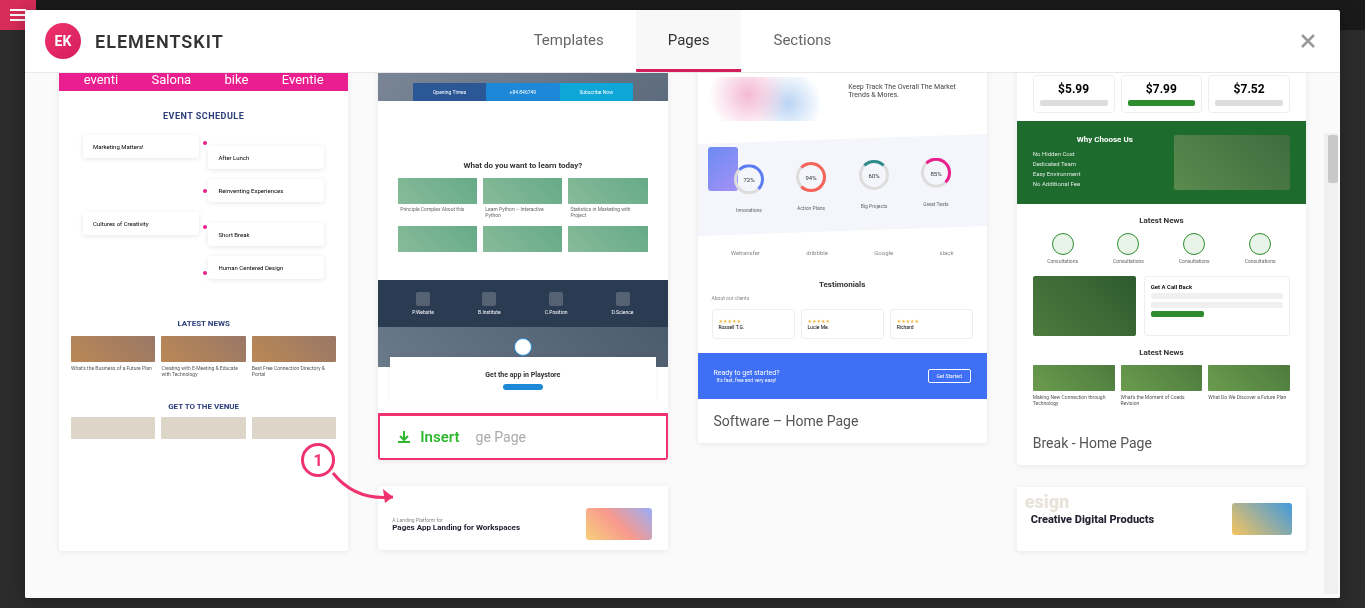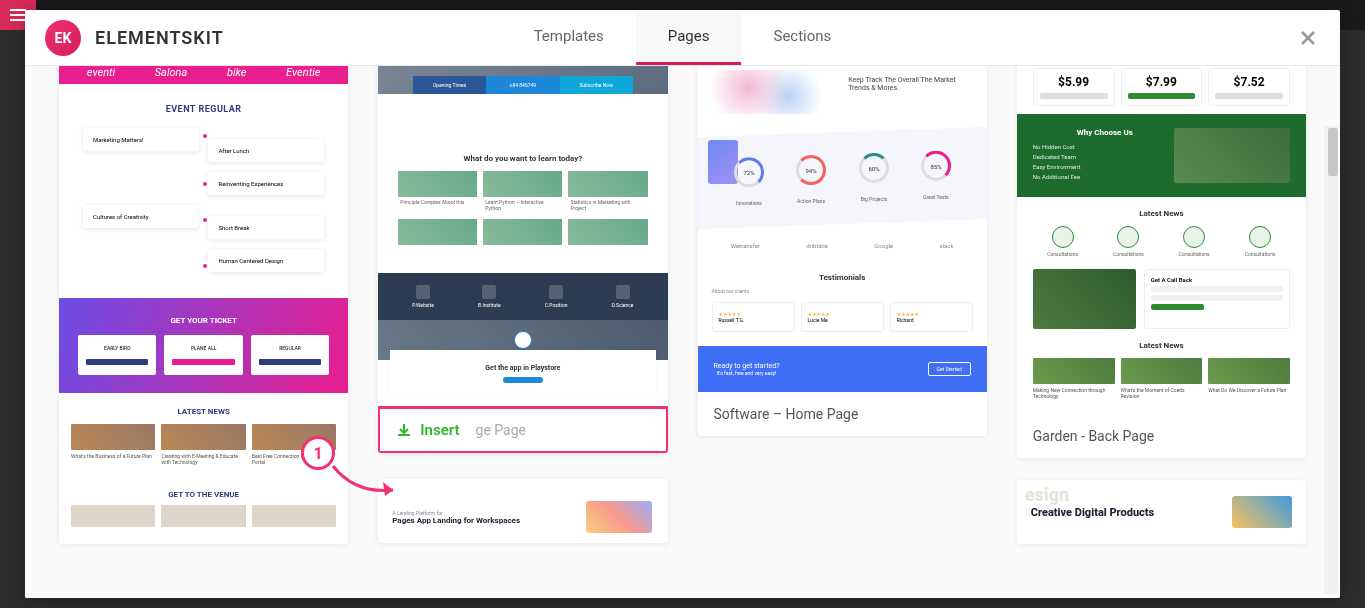--- a/index.html
+++ b/index.html
@@ -4,38 +4,38 @@
   <style>
     * { margin: 0; padding: 0; box-sizing: border-box; }
     body { font-family: -apple-system, BlinkMacSystemFont, "Segoe UI", Roboto, Arial, sans-serif; background: #2c2c2c; width: 1365px; height: 608px; overflow: hidden; position: relative; }
     
     .top-bar { position: absolute; top: 0; left: 0; width: 100%; height: 30px; background: #1a1a1a; display: flex; align-items: center; }
     .hamburger { width: 36px; height: 30px; background: #d92d59; display: flex; flex-direction: column; justify-content: center; align-items: center; gap: 3px; }
     .hamburger span { width: 16px; height: 2px; background: white; }
     
     .modal { position: absolute; top: 10px; left: 25px; right: 25px; bottom: 10px; background: white; box-shadow: 0 2px 20px rgba(0,0,0,0.3); border-radius: 2px; overflow: hidden; display: flex; flex-direction: column; }
     
-    .modal-header { height: 56px; display: flex; align-items: center; border-bottom: 1px solid #e8e8e8; padding: 0 20px; position: relative; }
+    .modal-header { height: 63px; display: flex; align-items: center; border-bottom: 1px solid #e8e8e8; padding: 0 20px; position: relative; }
     .logo { width: 36px; height: 36px; background: linear-gradient(135deg, #f0326e, #d41e5c); border-radius: 50%; display: flex; align-items: center; justify-content: center; color: white; font-weight: bold; font-size: 14px; margin-right: 14px; }
     .brand { font-size: 18px; font-weight: 600; color: #333; letter-spacing: 1px; }
     .tabs { position: absolute; left: 50%; transform: translateX(-50%); display: flex; height: 100%; }
     .tab { padding: 0 32px; display: flex; align-items: center; color: #666; font-size: 15px; cursor: pointer; border-bottom: 3px solid transparent; }
     .tab.active { color: #333; background: #f8f8f8; border-bottom-color: #d41e5c; }
     .close-btn { position: absolute; right: 20px; color: #999; font-size: 22px; cursor: pointer; width: 24px; height: 24px; display: flex; align-items: center; justify-content: center; }
     
     .modal-body { flex: 1; overflow-y: auto; background: #fafafa; padding: 0 24px; position: relative; }
     .grid { display: grid; grid-template-columns: repeat(4, 1fr); gap: 30px; padding: 0 10px; }
     .card { background: white; box-shadow: 0 1px 6px rgba(0,0,0,0.08); border-radius: 3px; overflow: hidden; display: flex; flex-direction: column; }
     .card-label { padding: 14px 16px; font-size: 14px; color: #555; }
     
     .thumb { width: 100%; position: relative; }
     
     
     .c1-top { height: 24px; background: #e91e8f; display: flex; justify-content: space-around; align-items: center; padding: 0 8px; }
-    .c1-top span { color: white; font-size: 11px; font-style: italic; }
+    .c1-top span { color: white; font-size: 13px; }
     .c1-sched { padding: 20px 30px 8px; text-align: center; }
     .c1-sched h4 { font-size: 9px; color: #2c3e7a; letter-spacing: 0.5px; }
     .c1-tl { padding: 6px 24px 16px; position: relative; }
     .c1-card { background: white; border-radius: 3px; box-shadow: 0 1px 5px rgba(0,0,0,0.1); padding: 8px 10px; width: 48%; font-size: 6px; margin-bottom: 10px; }
     .c1-card.r { margin-left: 52%; }
     .c1-dot { width: 8px; height: 8px; background: #e91e8f; border-radius: 50%; border: 2px solid white; position: absolute; }
     .c1-ticket { background: linear-gradient(110deg, #6b4ce6, #e91e8f); padding: 18px 14px; text-align: center; }
     .c1-ticket h5 { color: white; font-size: 8px; margin-bottom: 10px; }
     .c1-pc { display: flex; gap: 8px; justify-content: center; }
     .c1-pcard { background: white; border-radius: 2px; padding: 10px 8px; width: 30%; font-size: 5px; }
@@ -189,50 +189,33 @@
 
       <div class="card" style="margin-top:-6px;">
         <div class="thumb">
           <div class="c1-top">
             <span>eventi</span>
             <span>Salona</span>
             <span>bike</span>
             <span>Eventie</span>
           </div>
           <div class="c1-sched">
-              <h4>EVENT REGULAR</h4>
+              <h4>EVENT SCHEDULE</h4>
             </div>
           <div class="c1-tl">
             <div class="c1-card">Marketing Matters!</div>
             <div class="c1-dot" style="left:49%;top:10px;"></div>
             <div class="c1-card r" style="margin-top:-22px;">After Lunch</div>
             <div class="c1-card r">Reinventing Experiences</div>
             <div class="c1-dot" style="left:49%;top:58px;"></div>
             <div class="c1-card">Cultures of Creativity</div>
             <div class="c1-dot" style="left:49%;top:94px;"></div>
             <div class="c1-card r" style="margin-top:-22px;">Short Break</div>
             <div class="c1-card r">Human Centered Design</div>
             <div class="c1-dot" style="left:49%;top:140px;"></div>
-          </div>
-          <div class="c1-ticket">
-            <h5>GET YOUR TICKET</h5>
-            <div class="c1-pc">
-              <div class="c1-pcard">
-                  <div>EARLY BIRD</div>
-                  <div class="btn"></div>
-                </div>
-              <div class="c1-pcard mid">
-                  <div>PLANE ALL</div>
-                  <div class="btn"></div>
-                </div>
-              <div class="c1-pcard">
-                  <div>REGULAR</div>
-                  <div class="btn"></div>
-                </div>
-            </div>
           </div>
           <div class="c1-news">
             <h5>LATEST NEWS</h5>
             <div class="c1-ncards">
               <div class="c1-nc">
                   <div class="img"></div>
                   <div class="txt">What's the Business of a Future Plan</div>
                 </div>
               <div class="c1-nc">
                   <div class="img"></div>
@@ -432,21 +415,21 @@
                     <div class="im"></div>
                     <div class="tx">What's the Moment of Coeds Revision</div>
                   </div>
                 <div class="c4-nc">
                     <div class="im"></div>
                     <div class="tx">What Do We Discover a Future Plan</div>
                   </div>
               </div>
             </div>
           </div>
-          <div class="card-label">Garden - Back Page</div>
+          <div class="card-label">Break - Home Page</div>
         </div>
         <div class="card c4b">
           <div class="thumb c4b-hero">
             <div class="c4b-txt">Creative Digital Products</div>
             <div class="c4b-il"></div>
           </div>
         </div>
       </div>
 
     </div>

